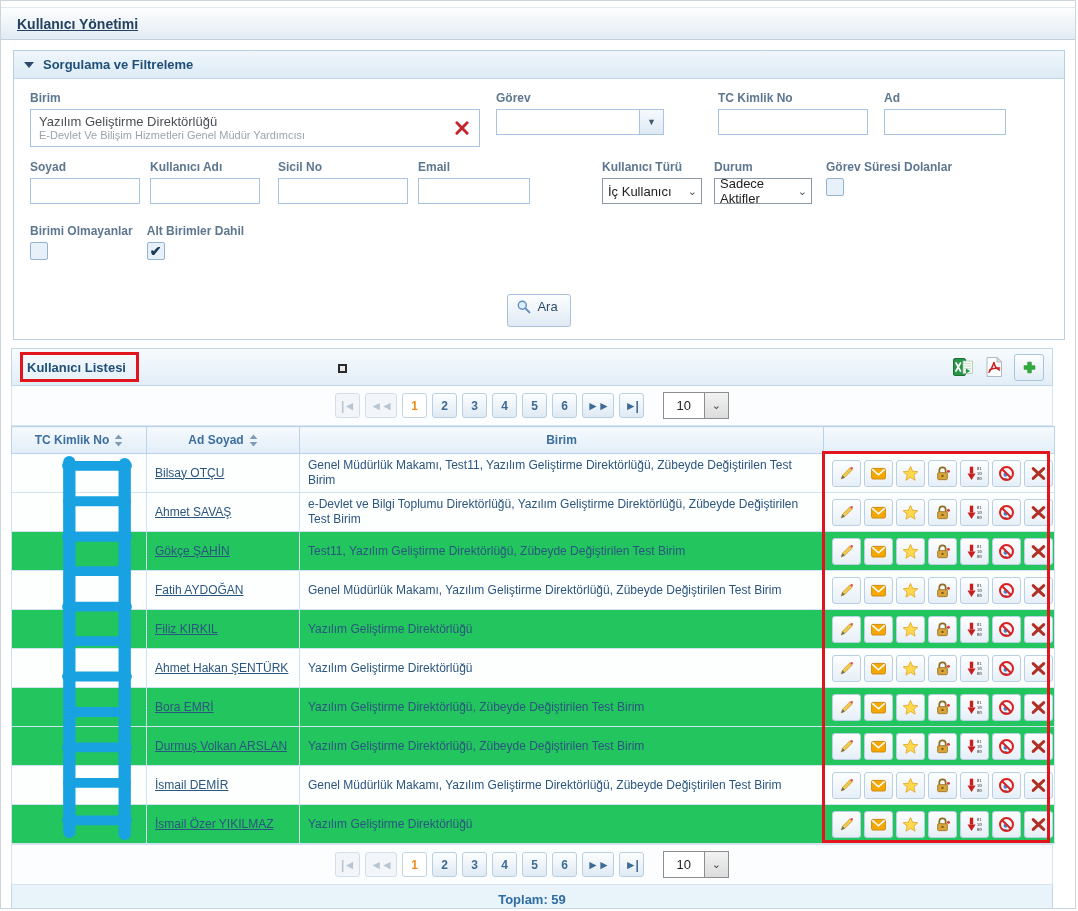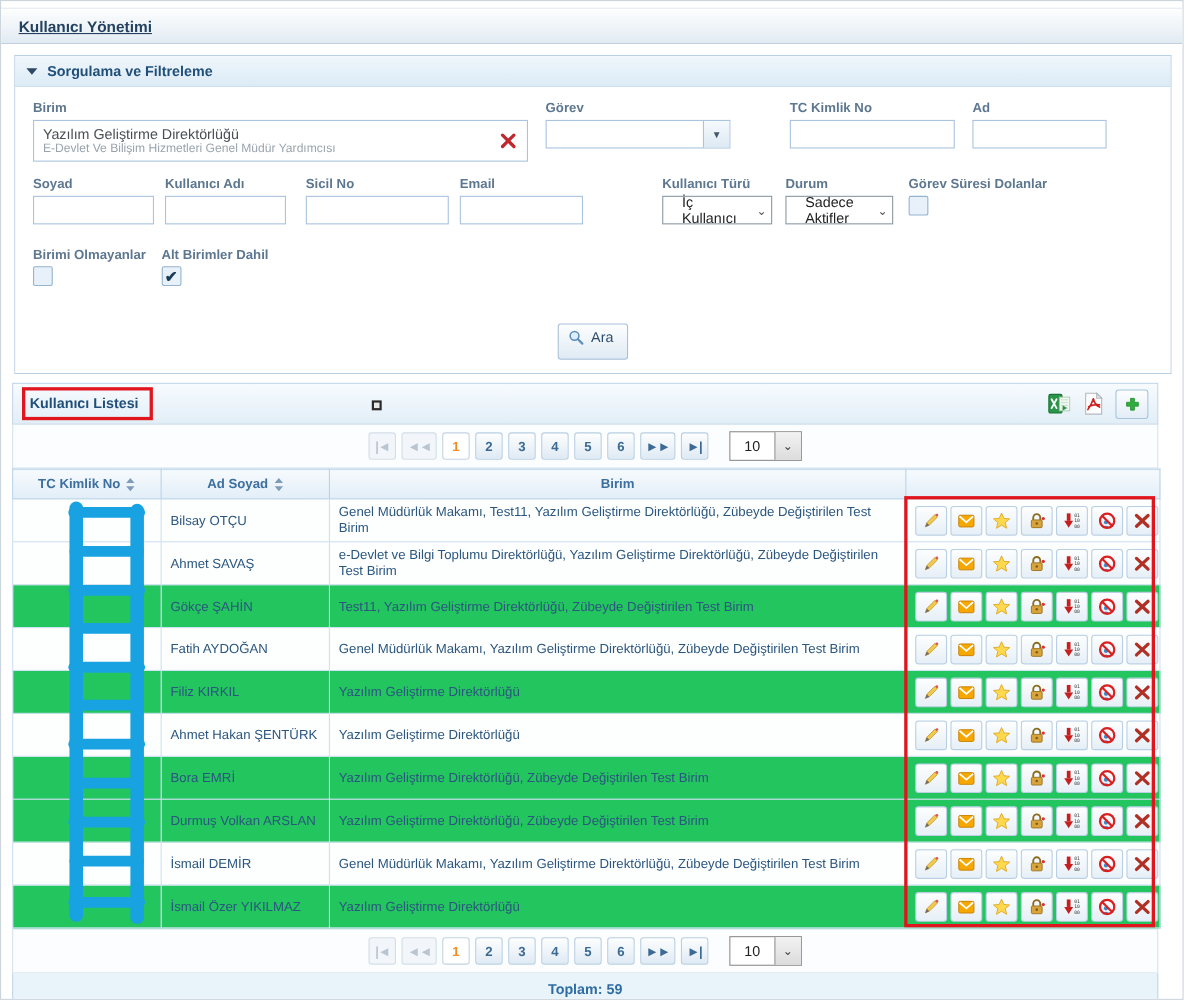--- a/index.html
+++ b/index.html
@@ -30,21 +30,21 @@
   .birim-main { font-size:13px; color:#4a4f55; line-height:15px; }
   .birim-sub { font-size:11px; color:#9aa4ad; line-height:13px; }
   .xclear { width:18px; height:18px; flex:0 0 18px; cursor:pointer; }
 
   .ddwrap { width:168px; height:26px; border:1px solid #a9c4e0; background:#fff; display:flex; }
   .ddwrap .val { flex:1; }
   .ddbtn { width:24px; background:linear-gradient(#f6fafd,#dde9f3); border-left:1px solid #a9c4e0;
     display:flex; align-items:center; justify-content:center; font-size:9px; color:#44586b; cursor:pointer; }
 
   .sel { height:26px; border:1px solid #8b99a5; background:#fff; display:flex; align-items:center;
-    padding:0 4px 0 17px; font-size:13px; color:#222; gap:8px; cursor:pointer; }
+    padding:0 4px 0 5px; font-size:13px; color:#222; gap:8px; cursor:pointer; }
   .sel .chev { font-size:11px; color:#555; }
 
   .cb { width:18px; height:18px; border:1px solid #93b3cf; background:#e8f1f9; border-radius:2px;
     display:flex; align-items:center; justify-content:center; cursor:pointer; }
   .cb.checked { color:#1b3a57; font-size:14px; font-weight:bold; }
 
   .ara-row { display:flex; justify-content:center; margin-top:34px; }
   .btn-ara { display:flex; align-items:flex-start; gap:5px; padding:4px 12px 4px 8px; height:33px;
     background:linear-gradient(#fdfefe,#dfeaf4); border:1px solid #a9c0dc; border-radius:3px;
     font-size:13px; color:#2e4d6b; cursor:pointer; }
@@ -76,21 +76,21 @@
 
   .table-wrap { position:relative; }
   table.users { width:100%; border-collapse:collapse; table-layout:fixed; }
   table.users th { background:linear-gradient(#f6fafd,#e2eef8); border:1px solid #b9d3e8;
     color:#3c6e9f; font-weight:bold; font-size:12px; padding:6px 4px; text-align:center; }
   table.users th .thlab { display:inline-flex; align-items:center; gap:5px; }
   table.users td { border:1px solid #cfe2f0; font-size:12px; color:#2b567f; padding:3px 8px;
     vertical-align:middle; line-height:15px; height:39px; }
   tr.shade td { background:#22c55e;margin-left:40px; }
   tr.plain td { background:#fdfefe; }
-  td.c-name { padding-left:10px; }
+  td.c-name { padding-left:10px;text-decoration:underline; }
   td.c-actions { padding:3px 4px; }
   .acts { display:flex; gap:3px; justify-content:flex-start; }
   .act { width:29px; height:27px; border:1px solid #b9cfe4; border-radius:3px;
     background:linear-gradient(#fdfefe,#e6eff7); display:flex; align-items:center; justify-content:center; cursor:pointer; flex:0 0 29px; }
 
   .red-box-actions { position:absolute; border:3px solid #e0151e; pointer-events:none; }
   .ladder-svg { position:absolute; pointer-events:none; }
 
   .total-row { background:#e9f3fa; border:1px solid #c3d7e8; border-top:none; text-align:center;
     padding:7px 0; font-size:13px; font-weight:bold; color:#2e6da4; }

